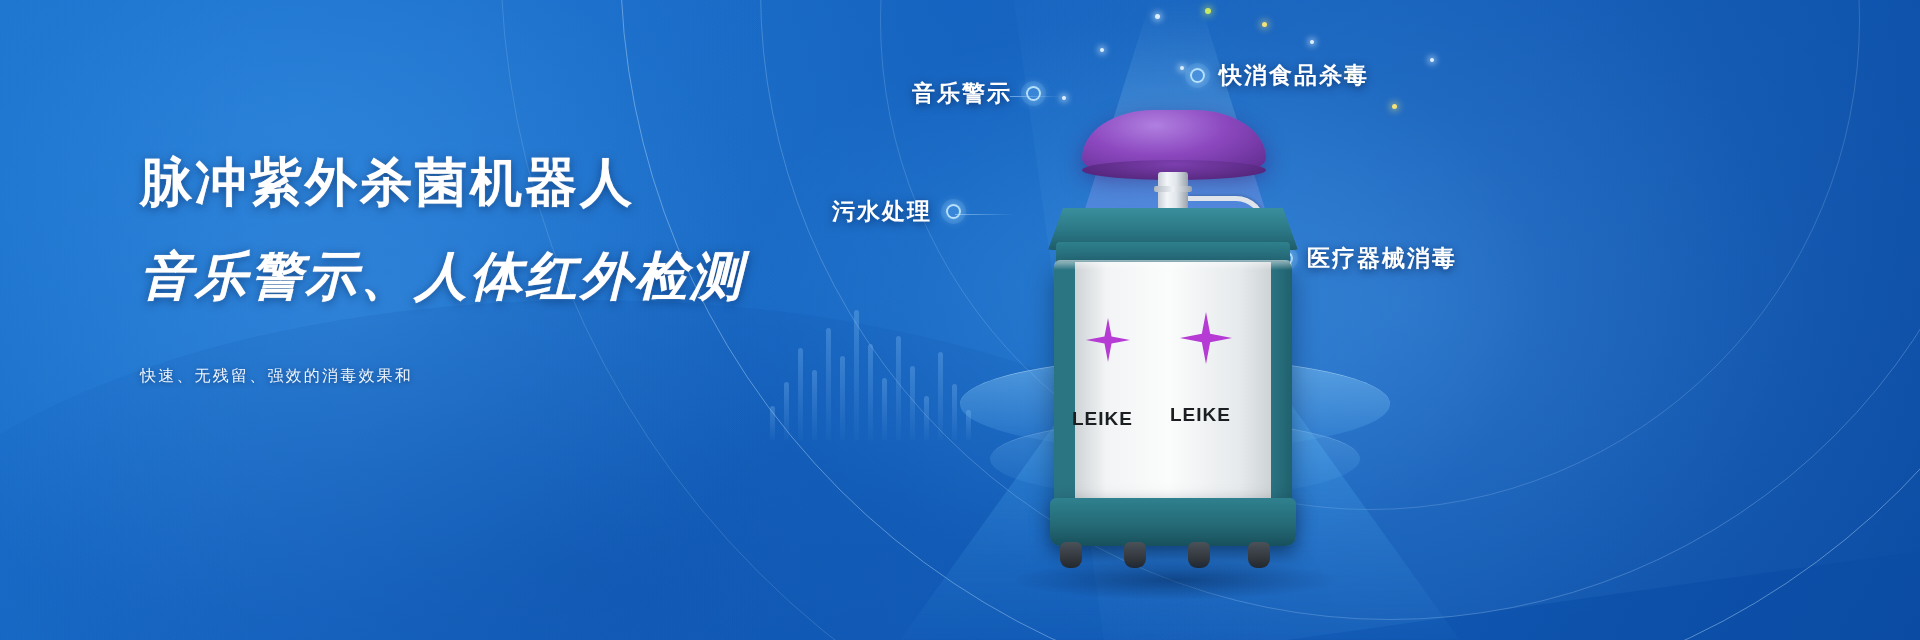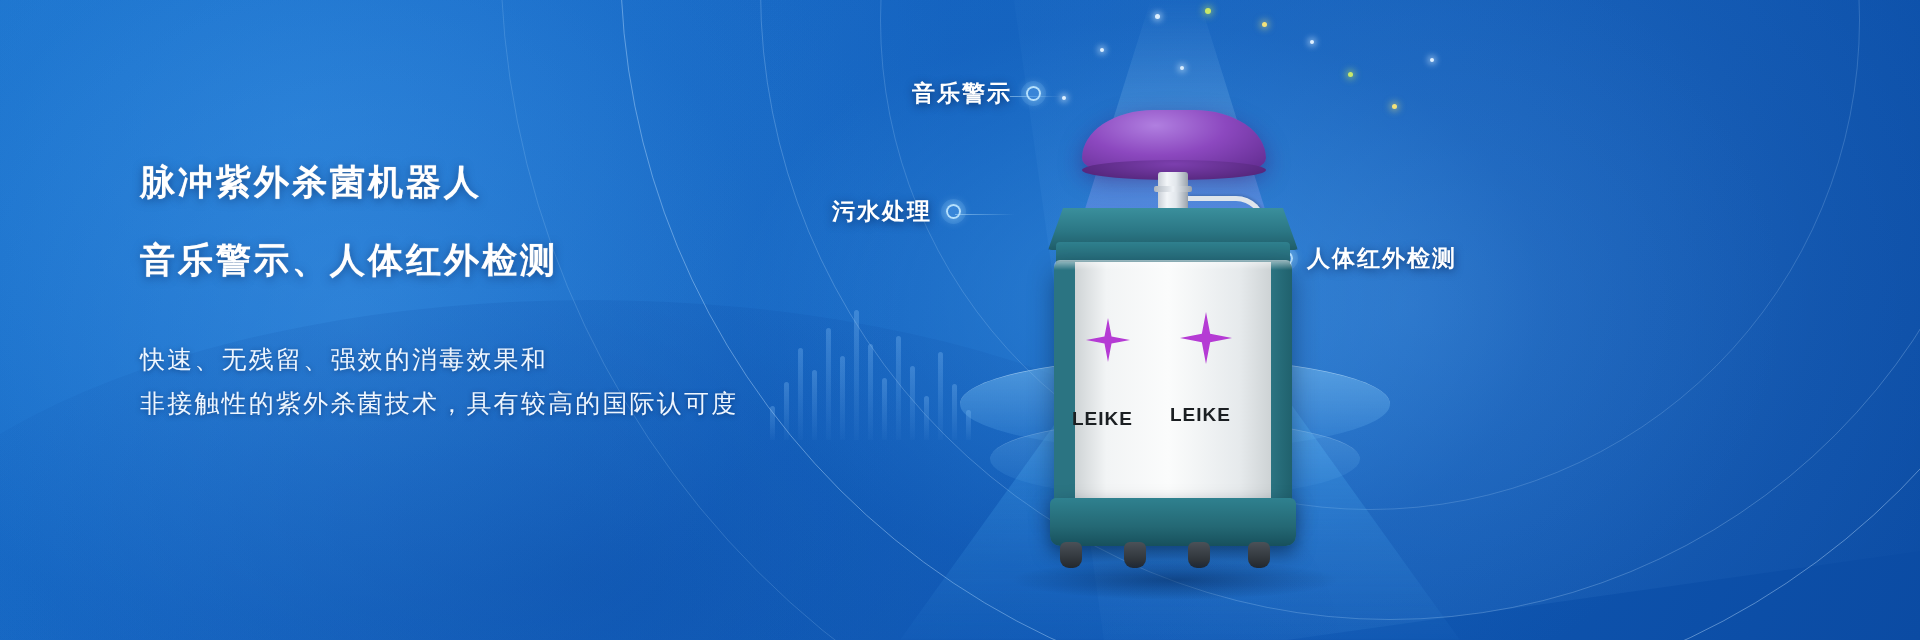--- a/index.html
+++ b/index.html
@@ -56,29 +56,29 @@
 
   
   .sparkle { position:absolute; border-radius:50%; background:#dff0ff; box-shadow:0 0 6px 2px rgba(210,235,255,.65); }
   .sparkle.g { background:#c8e86a; box-shadow:0 0 7px 2px rgba(190,230,100,.6); }
   .sparkle.y { background:#f4e27a; box-shadow:0 0 7px 2px rgba(240,225,120,.55); }
 
   
   .copy { position:absolute; left:140px; top:146px; width:700px; }
   .headline {
     font-family:"Liberation Serif","DejaVu Serif",serif;
-    font-size:35px; line-height:74px; font-weight:700; color:#ffffff;
+    font-size:52px; line-height:74px; font-weight:700; color:#ffffff;
     letter-spacing:3px; white-space:nowrap;
     text-shadow:0 2px 10px rgba(0,30,80,.55), 0 0 1px rgba(255,255,255,.9);
   }
-  .headline.l2 { margin-top:4px; }
+  .headline.l2 { margin-top:20px;font-style:italic; }
   .body { margin-top:40px; }
   .body p {
     font-family:"Liberation Serif","DejaVu Serif",serif;
-    font-size:25px; line-height:44px; color:#eef6ff; letter-spacing:2.2px;
+    font-size:16px; line-height:44px; color:#eef6ff; letter-spacing:2.2px;
     white-space:nowrap; text-shadow:0 1px 5px rgba(0,25,70,.5);
   }
 
   
   .callout { position:absolute; display:flex; align-items:center; gap:14px; white-space:nowrap; }
   .callout .txt {
     font-family:"Liberation Serif","DejaVu Serif",serif;
     font-size:23px; font-weight:700; color:#ffffff; letter-spacing:2px;
     text-shadow:0 2px 8px rgba(0,25,70,.65);
   }
@@ -251,37 +251,40 @@
   <div class="sparkle" style="left:1062px;top:96px;width:4px;height:4px;"></div>
 
   <div class="lead" style="left:1010px;top:96px;width:52px;"></div>
   <div class="lead" style="left:955px;top:214px;width:60px;"></div>
 
   <section class="copy">
     <div class="headline">脉冲紫外杀菌机器人</div>
     <div class="headline l2">音乐警示、人体红外检测</div>
     <div class="body">
       <p>快速、无残留、强效的消毒效果和</p>
-      <p>非接触性的紫外杀菌技术，具有较高的国际认可度</p>
     </div>
   </section>
 
   <div class="callout c-wastewater">
     <span class="txt">音乐警示</span>
     <span class="node"></span>
   </div>
 
+  <div class="callout c-food">
+    <span class="txt">快消食品杀毒</span>
+    <span class="node"></span>
+  </div>
 
   <div class="callout c-air">
     <span class="txt">污水处理</span>
     <span class="node"></span>
   </div>
 
   <div class="callout c-medical">
-    <span class="txt">人体红外检测</span>
+    <span class="txt">医疗器械消毒</span>
     <span class="node"></span>
   </div>
 
   <div class="robot">
     <div class="floor-beam"></div>
     <div class="disc d1"></div>
     <div class="disc d2"></div>
     <div class="uv-cone"></div>
 
     <div class="lamp-dome"></div>

